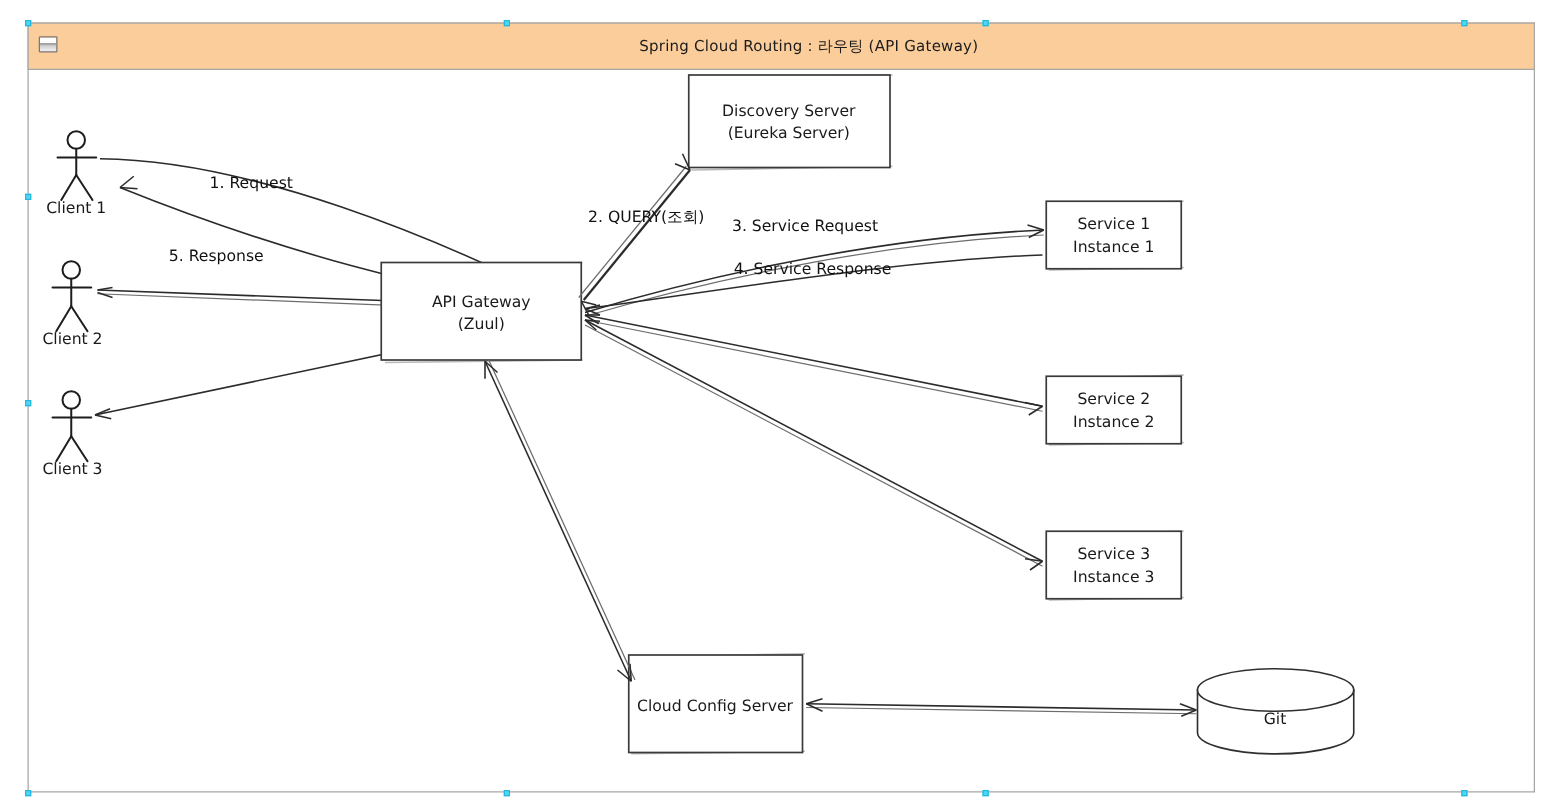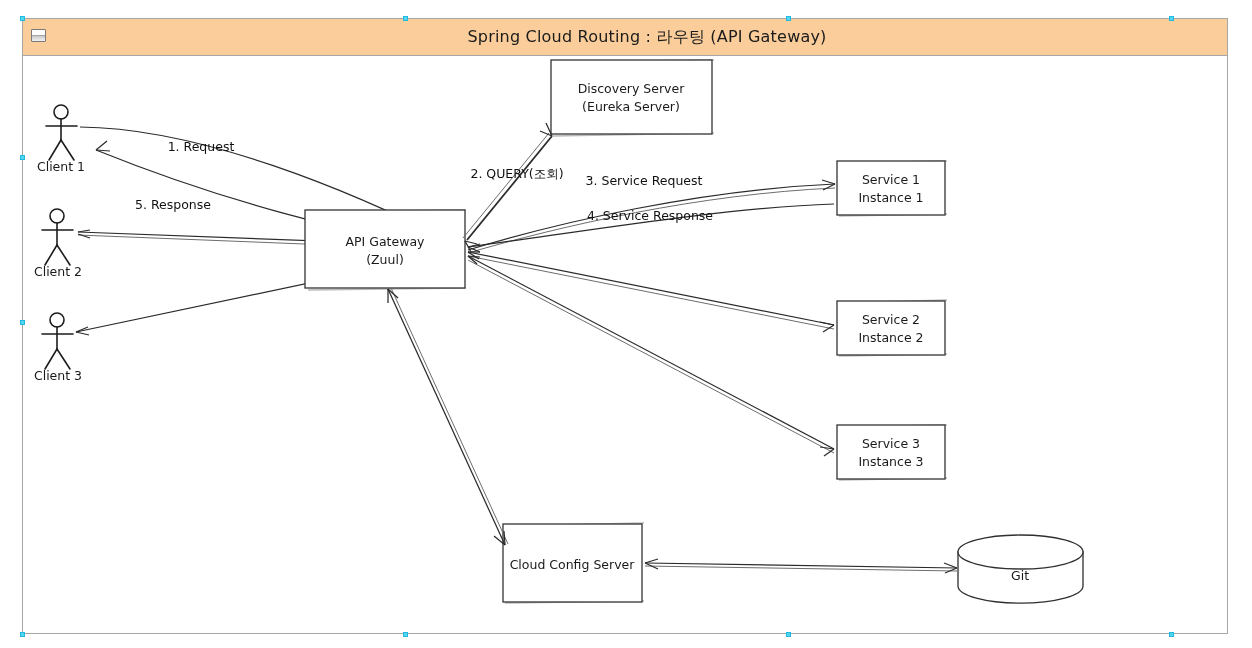--- a/index.html
+++ b/index.html
@@ -41,21 +41,21 @@
     height: 38px;
     background: #facd9b;
     border: 1.5px solid #a6a6a6;
     box-sizing: border-box;
     display: flex;
     align-items: center;
     justify-content: center;
   }
   #title-text {
     font-family: "DejaVu Sans", sans-serif;
-    font-size: 16px;
+    font-size: 12px;
     color: #1b1b1b;
     letter-spacing: .2px;
     white-space: nowrap;
     margin-left: 44px;
   }
   #title-icon {
     position: absolute;
     left: 8px;
     top: 10px;
     width: 15px;

